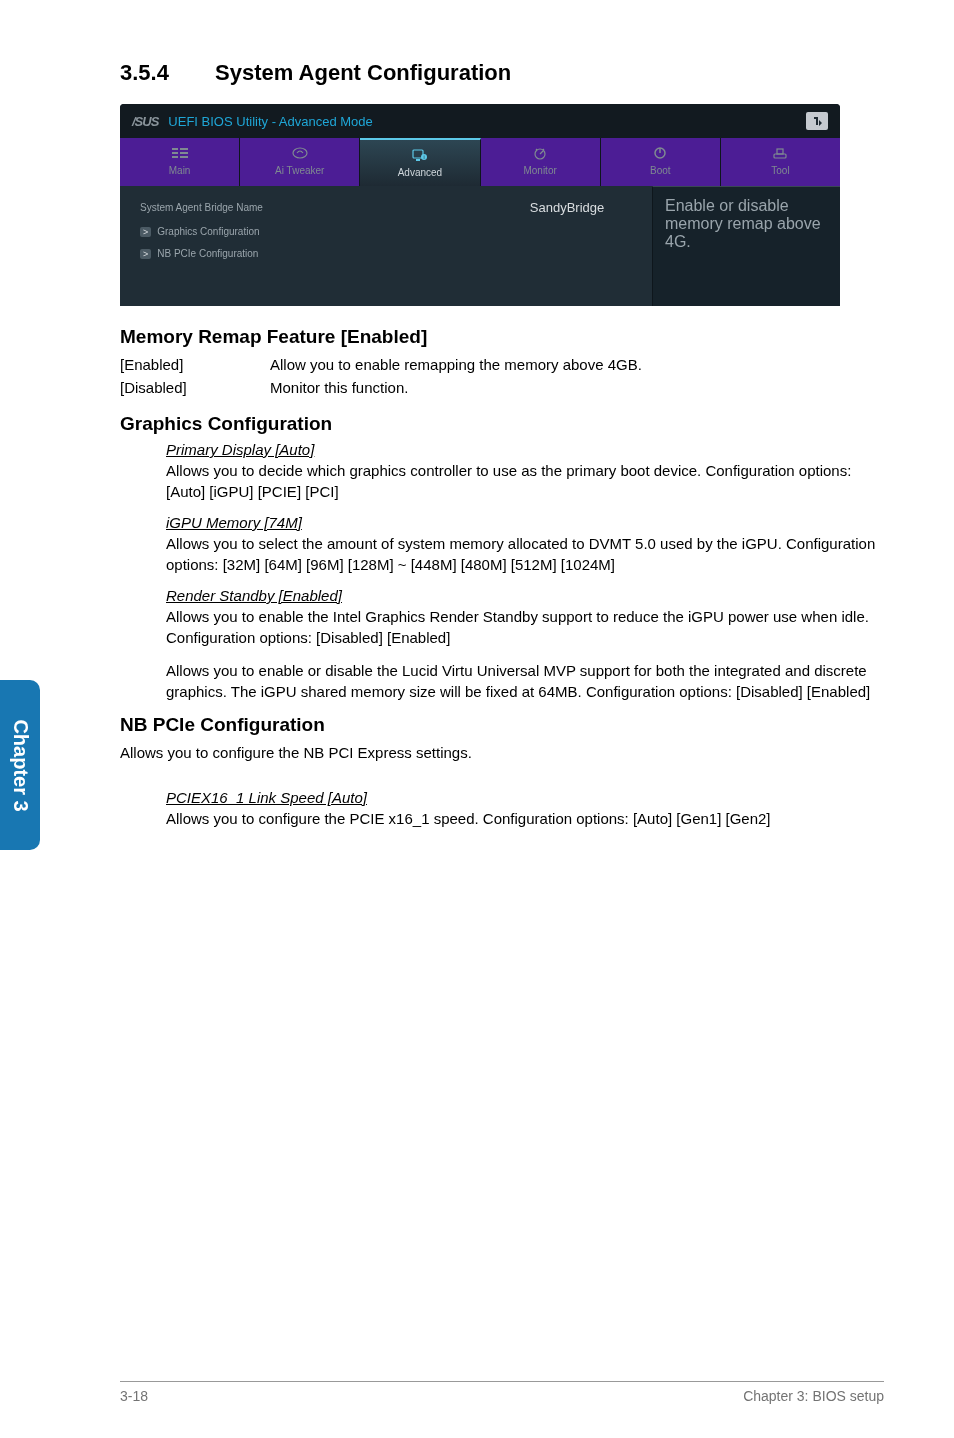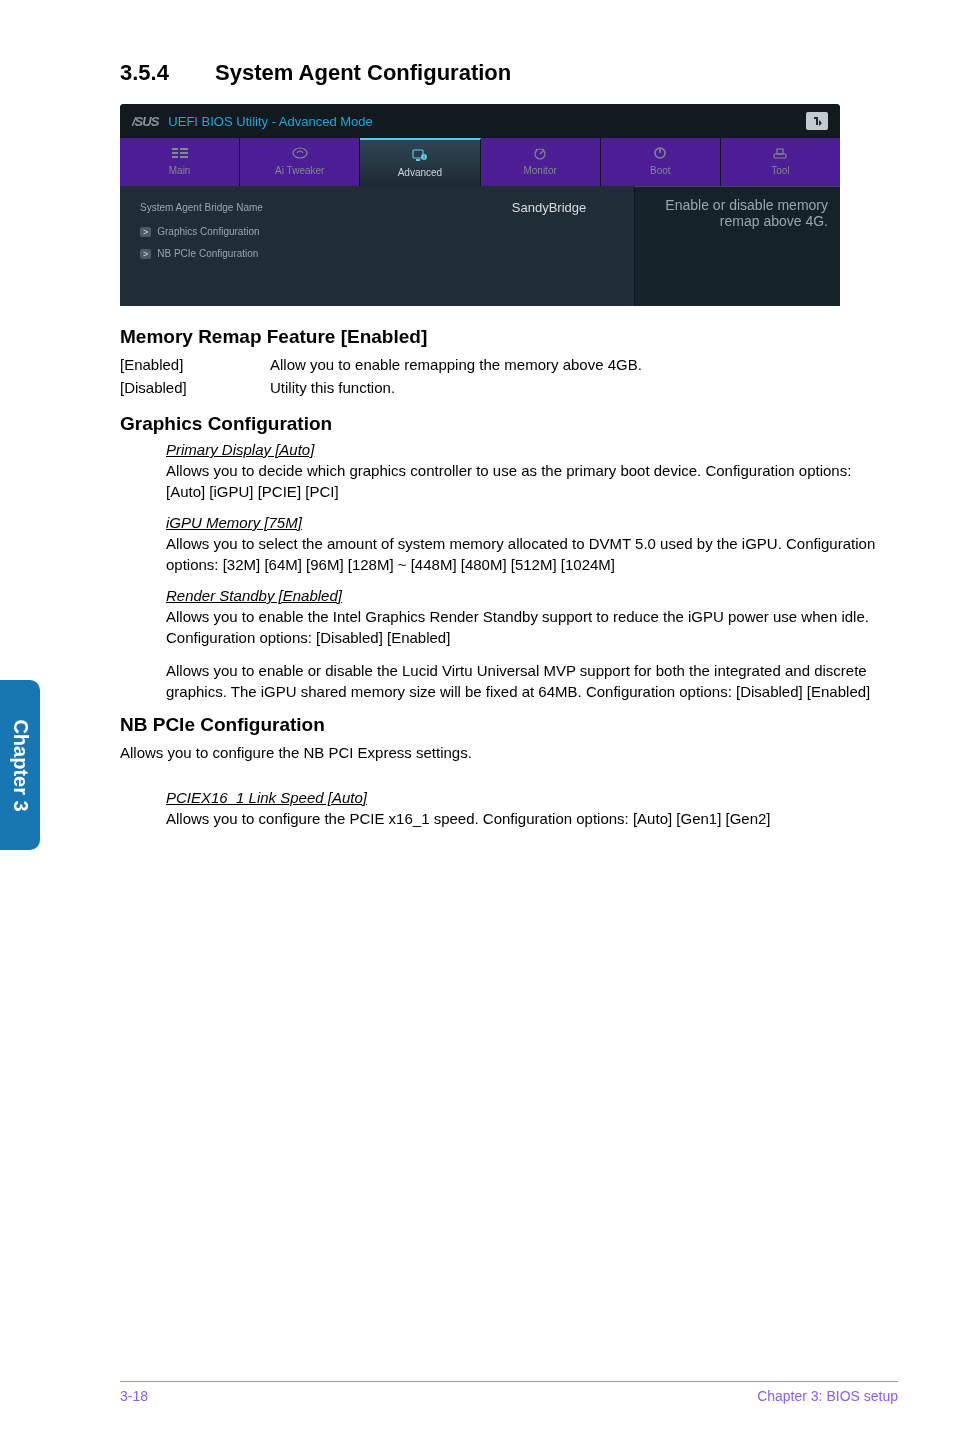--- a/index.html
+++ b/index.html
@@ -123,28 +123,27 @@
   .bios-body {
     display: flex;
     background: #202d36;
     min-height: 120px;
   }
   .bios-main {
     flex: 1;
     padding: 10px 14px;
   }
   .bios-help {
-    width: 206px;
+    width: 188px;
     background: #16222a;
     padding: 10px 12px;
-    font-size: 14px;
+    font-size: 16px;
     color: #9aa5ac;
     border-left: 1px solid #0e161c;
     border-top: 1px solid #394852;
-    text-align: right;
   }
 
   .bios-row {
     display: flex;
     align-items: center;
     padding: 4px 6px;
     margin-bottom: 3px;
     font-size: 10px;
   }
   .bios-row .label { flex: 1; color: #9aa5ac; }
@@ -219,28 +218,28 @@
   .chapter-tab span {
     transform: rotate(90deg);
     white-space: nowrap;
     font-weight: bold;
     font-size: 20px;
   }
 
   .footer {
     position: absolute;
     left: 120px;
-    right: 56px;
+    right: 70px;
     bottom: 34px;
     border-top: 1px solid #999;
     padding-top: 6px;
     display: flex;
     justify-content: space-between;
     font-size: 14px;
-    color: #8b5cf6;
+    color: #737373;
   }
 </style>
 </head>
 <body>
 
 <div class="chapter-tab">
   <span>Chapter 3</span>
 </div>
 
 <div class="page">
@@ -345,32 +344,32 @@
   </div>
 
   <h3 class="sub-heading">Memory Remap Feature [Enabled]</h3>
   <div class="kv-table">
     <div class="kv-row">
       <span class="key">[Enabled]</span>
       <span class="val">Allow you to enable remapping the memory above 4GB.</span>
     </div>
     <div class="kv-row">
       <span class="key">[Disabled]</span>
-      <span class="val">Utility this function.</span>
+      <span class="val">Monitor this function.</span>
     </div>
   </div>
 
   <h3 class="sub-heading">Graphics Configuration</h3>
 
   <div class="setting-block">
     <div class="setting-name">Primary Display [Auto]</div>
     <div class="setting-desc">Allows you to decide which graphics controller to use as the primary boot device. Configuration options: [Auto] [iGPU] [PCIE] [PCI]</div>
   </div>
   <div class="setting-block">
-    <div class="setting-name">iGPU Memory [75M]</div>
+    <div class="setting-name">iGPU Memory [74M]</div>
     <div class="setting-desc">Allows you to select the amount of system memory allocated to DVMT 5.0 used by the iGPU. Configuration options: [32M] [64M] [96M] [128M] ~ [448M] [480M] [512M] [1024M]</div>
   </div>
   <div class="setting-block">
     <div class="setting-name">Render Standby [Enabled]</div>
     <div class="setting-desc">Allows you to enable the Intel Graphics Render Standby support to reduce the iGPU power use when idle. Configuration options: [Disabled] [Enabled]</div>
   </div>
   <div class="setting-block">
     <div class="setting-desc">Allows you to enable or disable the Lucid Virtu Universal MVP support for both the integrated and discrete graphics. The iGPU shared memory size will be fixed at 64MB. Configuration options: [Disabled] [Enabled]</div>
   </div>
 

